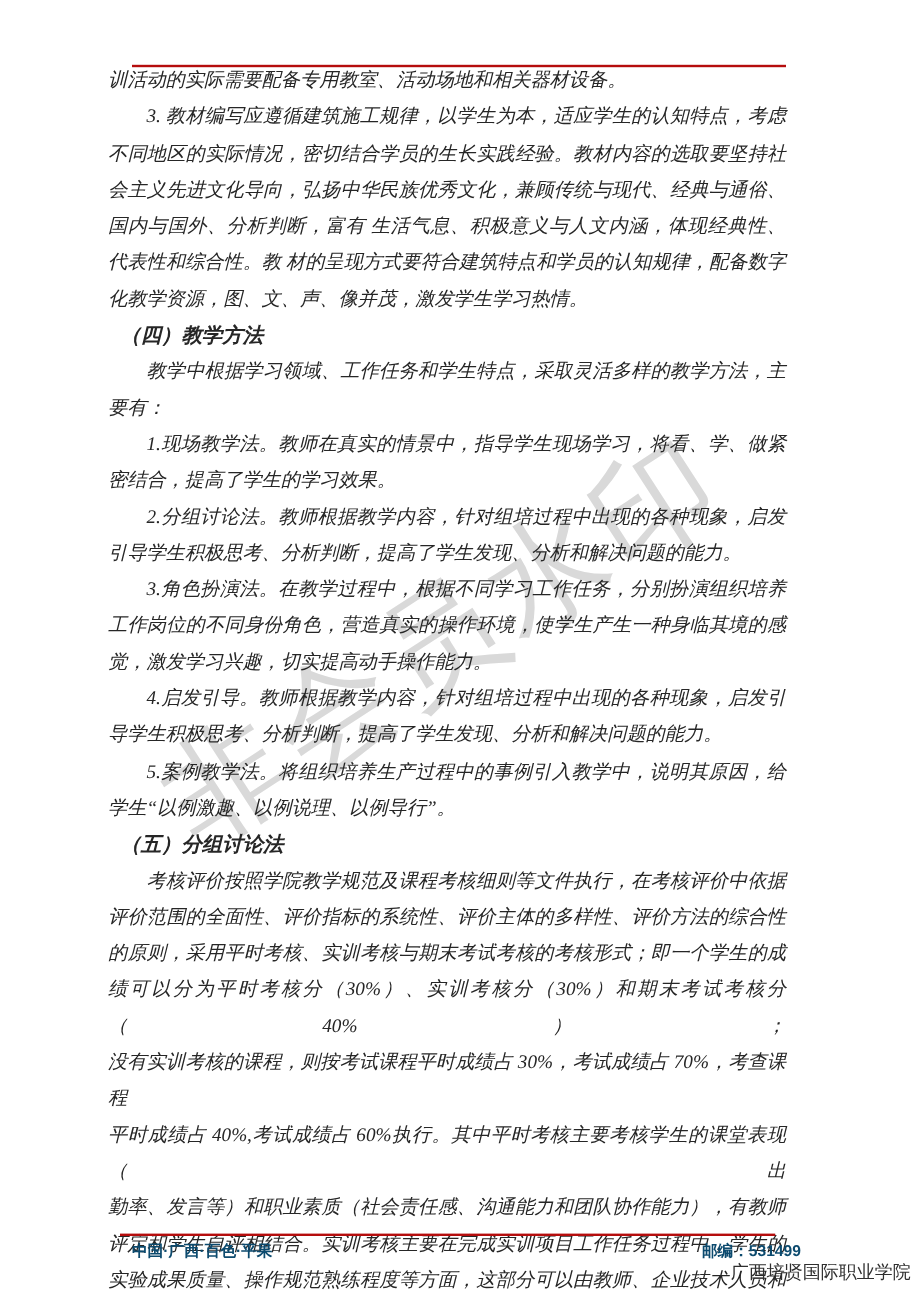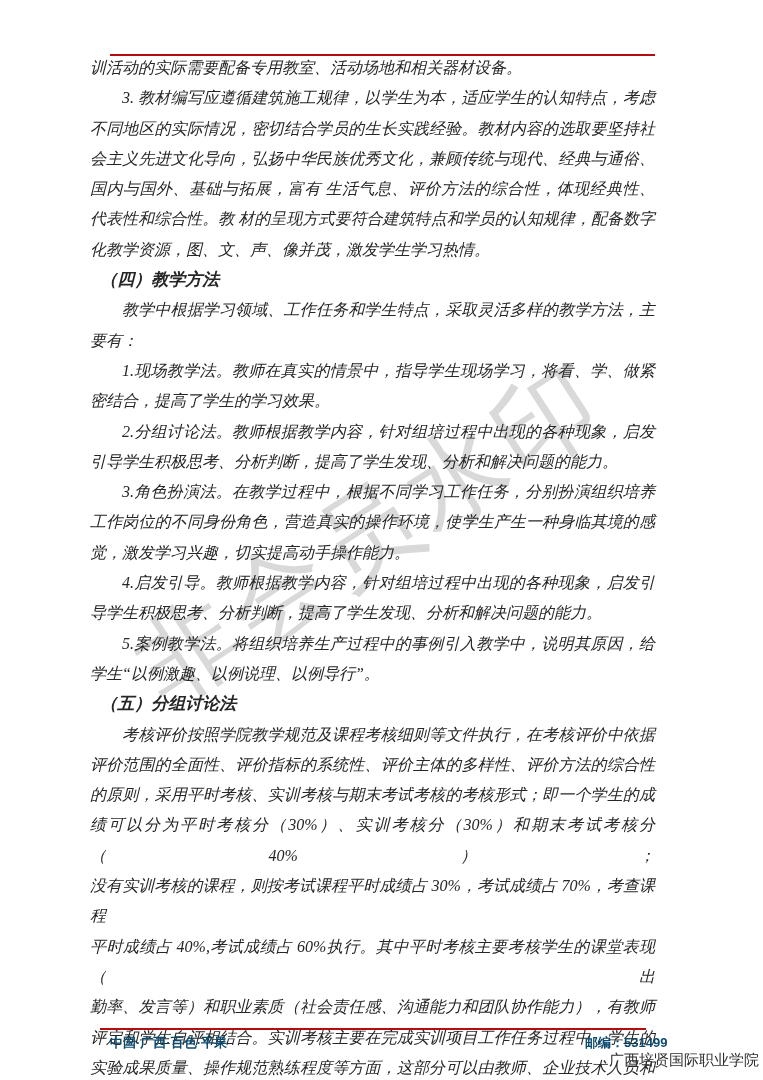--- a/index.html
+++ b/index.html
@@ -34,21 +34,21 @@
 
   <div class="watermark">非会员水印</div>
 
   <div class="header-rule"></div>
 
   <div class="doc-body">
     <div class="line end">训活动的实际需要配备专用教室、活动场地和相关器材设备。</div>
     <div class="line ind">3. 教材编写应遵循建筑施工规律，以学生为本，适应学生的认知特点，考虑</div>
     <div class="line">不同地区的实际情况，密切结合学员的生长实践经验。教材内容的选取要坚持社</div>
     <div class="line">会主义先进文化导向，弘扬中华民族优秀文化，兼顾传统与现代、经典与通俗、</div>
-    <div class="line">国内与国外、基础与拓展，富有 生活气息、评价方法的综合性，体现经典性、</div>
+    <div class="line">国内与国外、分析判断，富有 生活气息、积极意义与人文内涵，体现经典性、</div>
     <div class="line">代表性和综合性。教 材的呈现方式要符合建筑特点和学员的认知规律，配备数字</div>
     <div class="line end">化教学资源，图、文、声、像并茂，激发学生学习热情。</div>
     <div class="line head ind end">（四）教学方法</div>
     <div class="line ind">教学中根据学习领域、工作任务和学生特点，采取灵活多样的教学方法，主</div>
     <div class="line end">要有：</div>
     <div class="line ind">1.现场教学法。教师在真实的情景中，指导学生现场学习，将看、学、做紧</div>
     <div class="line end">密结合，提高了学生的学习效果。</div>
     <div class="line ind">2.分组讨论法。教师根据教学内容，针对组培过程中出现的各种现象，启发</div>
     <div class="line end">引导学生积极思考、分析判断，提高了学生发现、分析和解决问题的能力。</div>
     <div class="line ind">3.角色扮演法。在教学过程中，根据不同学习工作任务，分别扮演组织培养</div>

